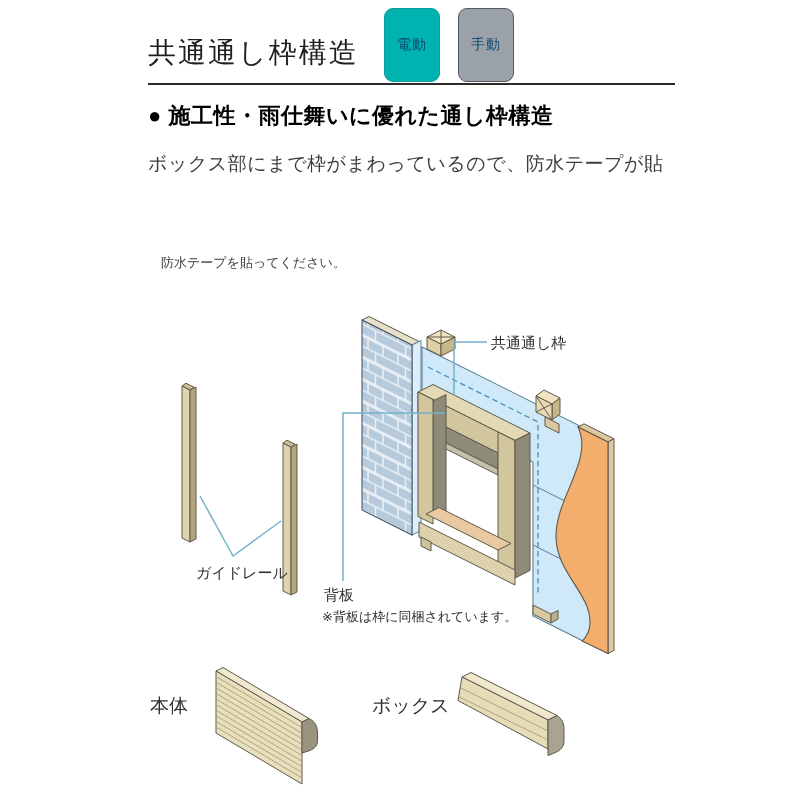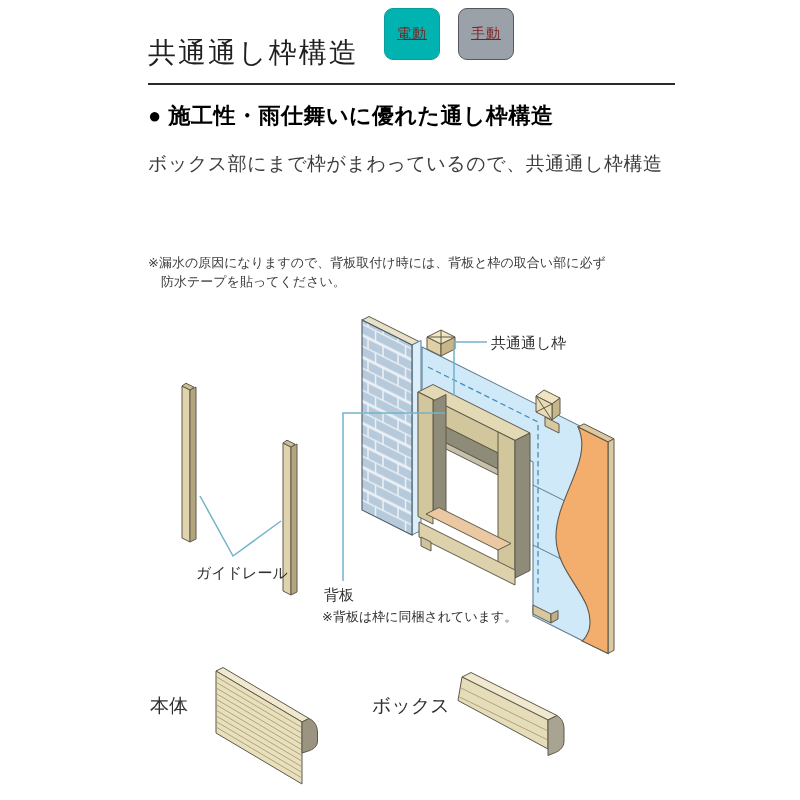--- a/index.html
+++ b/index.html
@@ -8,23 +8,23 @@
     font-family:"Liberation Sans","DejaVu Sans",sans-serif;
     color:#3a3a3a;overflow:hidden;
   }
   .abs{position:absolute;}
   
   .page-title{
     left:148px;top:34px;font-size:28px;font-weight:normal;color:#1f1f1f;
     letter-spacing:2px;white-space:nowrap;
   }
   .badge{
-    top:8px;width:56px;height:52px;border-radius:9px;
+    top:8px;width:56px;height:74px;border-radius:9px;
     display:flex;align-items:center;justify-content:center;
-    font-size:14px;color:#7f1d1d;letter-spacing:1px;box-sizing:border-box;text-decoration:underline;
+    font-size:14px;color:#0c4a6e;letter-spacing:1px;box-sizing:border-box;
   }
   .badge-electric{left:384px;background:#00b3b1;border:1px solid #089d9b;}
   .badge-manual{left:458px;background:#9aa1a9;border:1.5px solid #55595f;}
   .rule{left:148px;top:83px;width:527px;height:2px;background:#2a2a2a;}
   
   .section-heading{
     left:148px;top:101px;font-size:22px;font-weight:bold;color:#000000;
     letter-spacing:0.5px;white-space:nowrap;
   }
   .body-text{left:148px;top:146px;font-size:19px;line-height:36px;color:#3c3c3c;}
@@ -48,24 +48,23 @@
 <div class="abs badge badge-electric">
   <span>電動</span>
 </div>
 <div class="abs badge badge-manual">
   <span>手動</span>
 </div>
 <div class="abs rule"></div>
 
 <div class="abs section-heading">● 施工性・雨仕舞いに優れた通し枠構造</div>
 <div class="abs body-text">
-  <div>ボックス部にまで枠がまわっているので、共通通し枠構造</div>
+  <div>ボックス部にまで枠がまわっているので、防水テープが貼</div>
 </div>
 <div class="abs note-text">
-  <div>※漏水の原因になりますので、背板取付け時には、背板と枠の取合い部に必ず</div>
   <div class="indent">防水テープを貼ってください。</div>
 </div>
 
 <svg class="abs diagram-svg" viewBox="140 300 520 500" xmlns="http://www.w3.org/2000/svg">
   <defs>
     <pattern id="brickpat" width="30" height="22" patternUnits="userSpaceOnUse" patternTransform="skewY(26.565)">
       <rect width="30" height="22" fill="#b6cadb"></rect>
       <path d="M0,0.7H30 M0,11H30 M0,21.3H30 M8,0V11 M23,0V11 M15.5,11V22" stroke="#edf2f6" stroke-width="1.4" fill="none"></path>
     </pattern>
   </defs>

